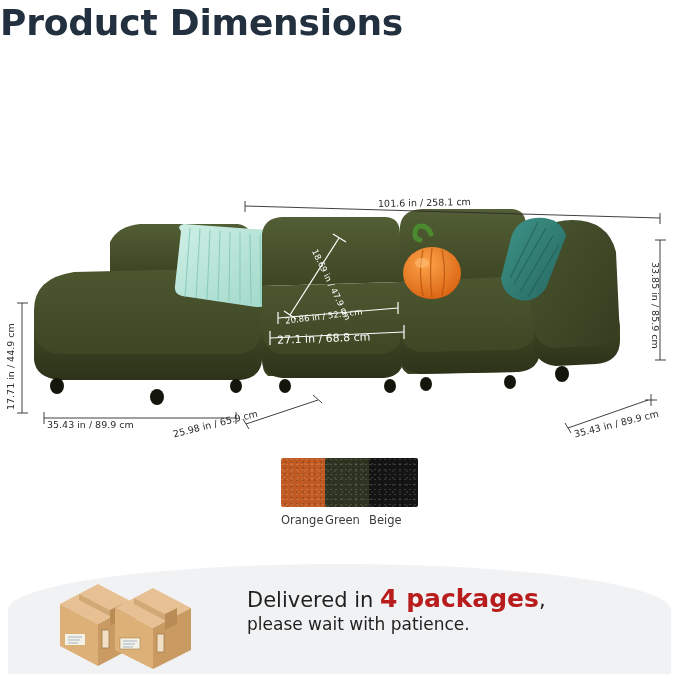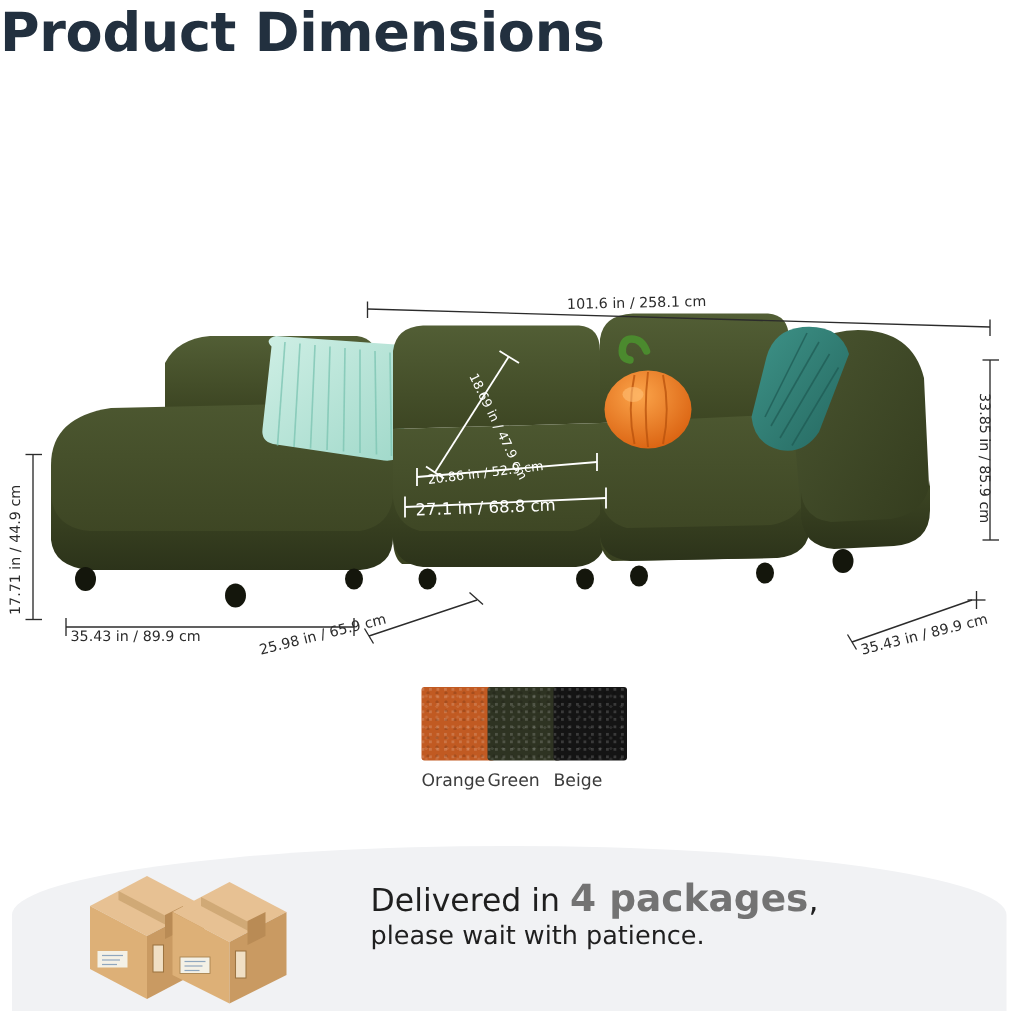--- a/index.html
+++ b/index.html
@@ -83,21 +83,21 @@
     border-radius:50% 50% 0 0 / 46px 46px 0 0;
   }
   .boxes{ position:absolute; left:52px; top:18px; width:180px; height:96px; }
   .boxes svg{ display:block; }
   .delivery-text{
     position:absolute; left:247px; top:28px;
     font-family:"DejaVu Sans", sans-serif;
     color:#1f1f1f;
   }
   .delivery-line1{ font-size:21px; line-height:1.18; white-space:nowrap; }
-  .delivery-line1 .emph{ font-size:25px; font-weight:700; color:#737373; }
+  .delivery-line1 .emph{ font-size:25px; font-weight:700; color:#b91c1c; }
   .delivery-line2{ font-size:17px; line-height:1.18; white-space:nowrap; }
 </style>
 </head>
 <body>
 
 <div id="root">
 
   <div class="title">Product Dimensions</div>
 
 

